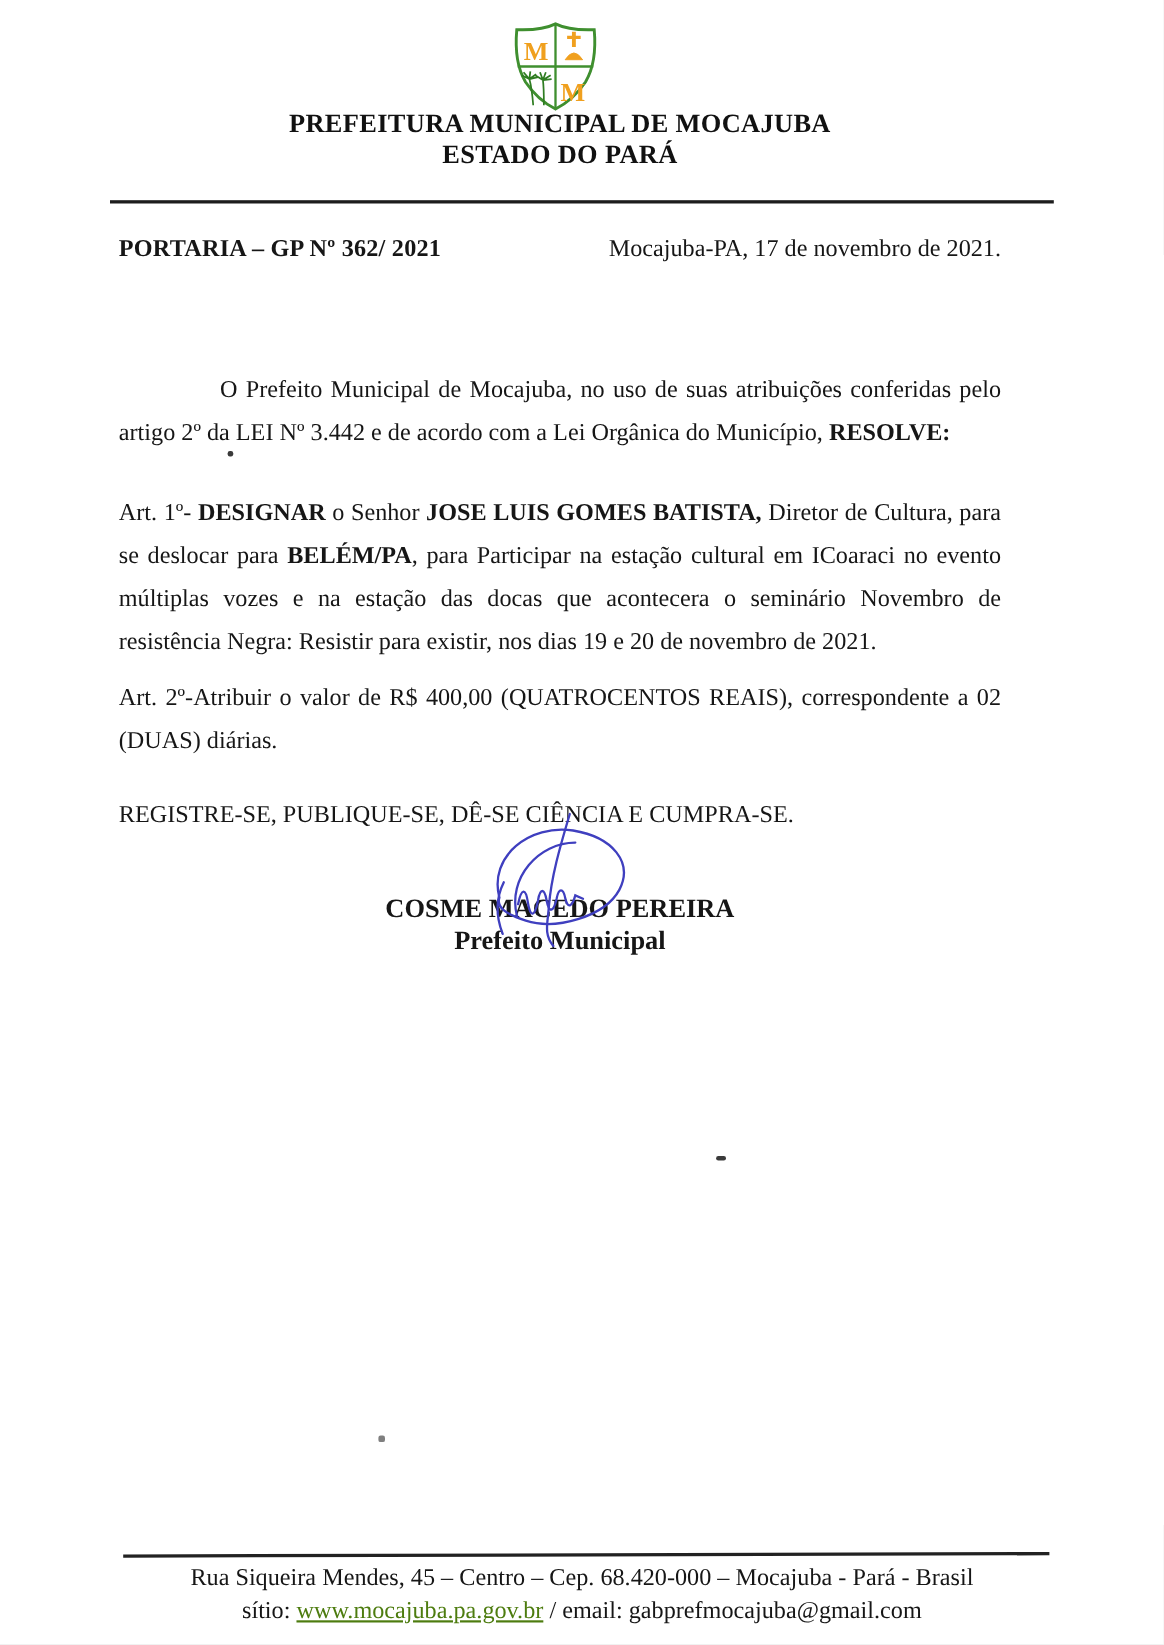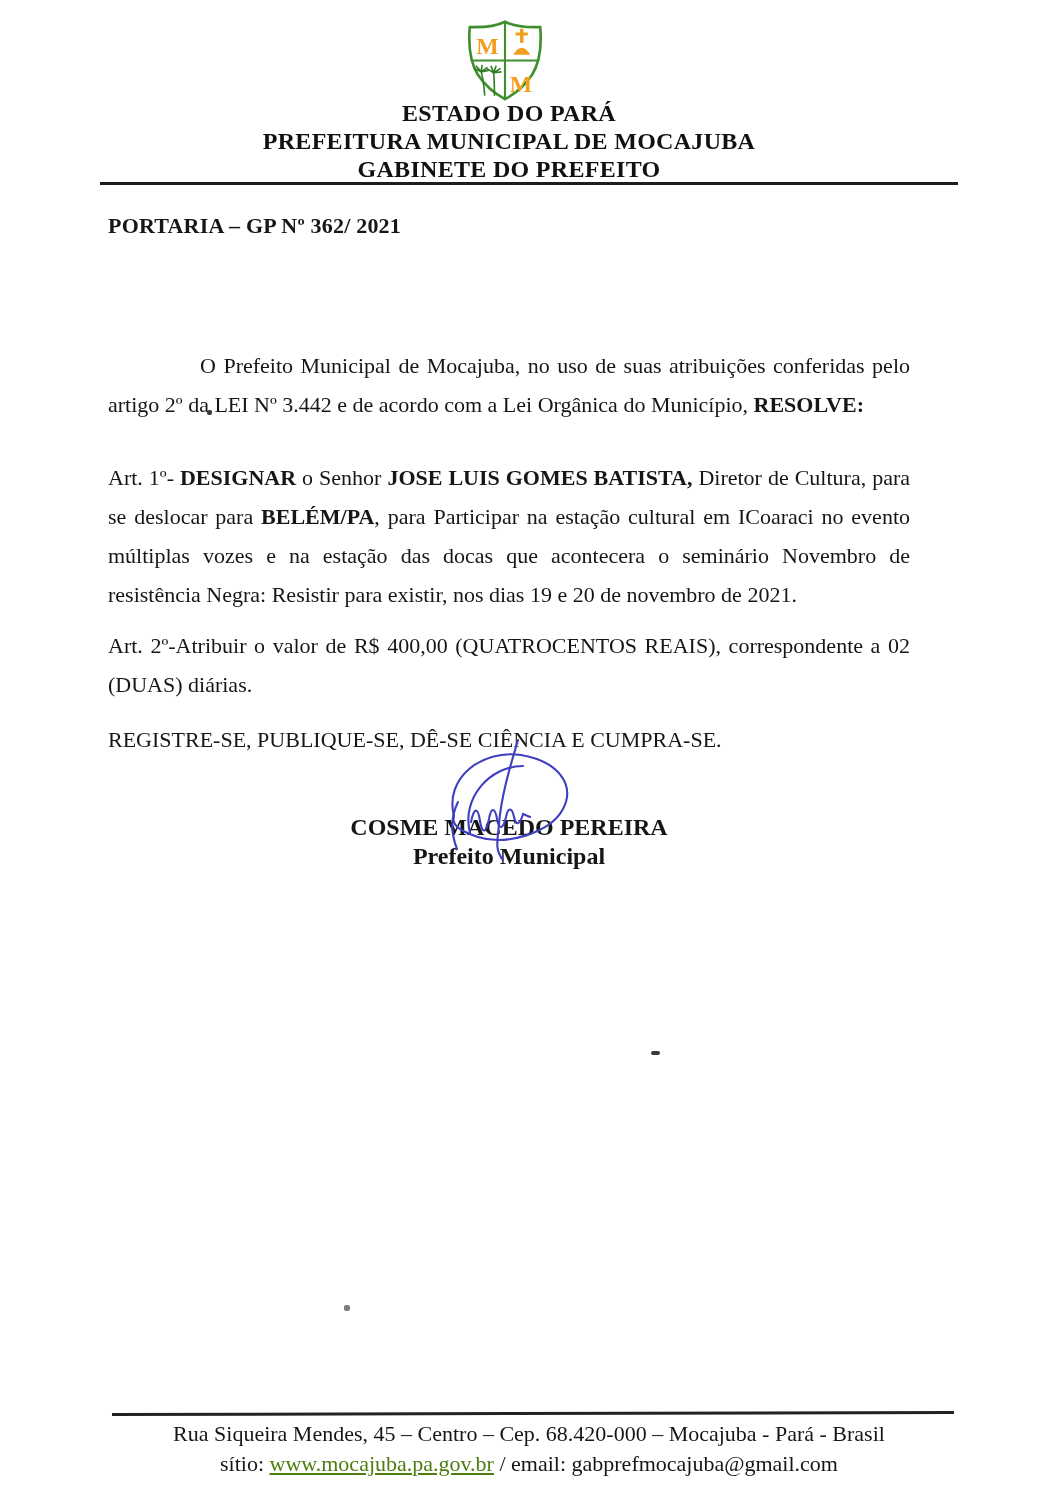--- a/index.html
+++ b/index.html
@@ -56,21 +56,20 @@
   .portaria-number { font-weight: bold; letter-spacing: 0.2px; }
   .dateline { font-weight: normal; }
   
   .para {
     position: absolute;
     left: 108px;
     width: 802px;
     font-size: 22px;
     line-height: 39px;
     text-align: justify;
-    margin-top: 12px;
   }
   .preamble { top: 334px; text-indent: 92px; }
   .article-1 { top: 446px; }
   .article-2 { top: 614px; }
   .closing {
     position: absolute;
     left: 108px;
     top: 727px;
     width: 802px;
     font-size: 22px;
@@ -153,28 +152,28 @@
 
     <g stroke="#2f7d22" fill="none" stroke-width="1.8">
       <path d="M27,88 C26,76 25,68 23,61"></path>
       <path d="M38,88 C38,77 38,69 37,62"></path>
       <path d="M23,61 l-8,-4 M23,61 l-6,-7 M23,61 l1,-8 M23,61 l7,-5 M23,61 l9,-2"></path>
       <path d="M37,62 l-8,-5 M37,62 l-3,-8 M37,62 l3,-8 M37,62 l8,-5 M37,62 l9,-1"></path>
     </g>
   </svg>
 
   <div class="header-text">
+    <div>PREFEITURA MUNICIPAL DE MOCAJUBA</div>
     <div>ESTADO DO PARÁ</div>
-    <div>PREFEITURA MUNICIPAL DE MOCAJUBA</div>
-    <div>GABINETE DO PREFEITO</div>
   </div>
   <div class="header-rule"></div>
 
   <div class="meta-row">
     <span class="portaria-number">PORTARIA – GP Nº 362/ 2021</span>
+    <span class="dateline">Mocajuba-PA, 17 de novembro de 2021.</span>
   </div>
 
   <p class="para preamble"><span>O Prefeito Municipal de Mocajuba, no uso de suas atribuições conferidas pelo artigo 2º da LEI Nº 3.442 e de acordo com a Lei Orgânica do Município, </span><b>RESOLVE:</b></p>
 
   <p class="para article-1"><span>Art. 1º- </span><b>DESIGNAR</b><span> o Senhor </span><b>JOSE LUIS GOMES BATISTA,</b><span> Diretor de Cultura, para se deslocar para </span><b>BELÉM/PA</b><span>, para Participar na estação cultural em ICoaraci no evento múltiplas vozes e na estação das docas que acontecera o seminário Novembro de resistência Negra: Resistir para existir, nos dias 19 e 20 de novembro de 2021.</span></p>
 
   <p class="para article-2">Art. 2º-Atribuir o valor de R$ 400,00 (QUATROCENTOS REAIS), correspondente a 02 (DUAS) diárias.</p>
 
   <div class="closing">REGISTRE-SE, PUBLIQUE-SE, DÊ-SE CIÊNCIA E CUMPRA-SE.</div>
 

